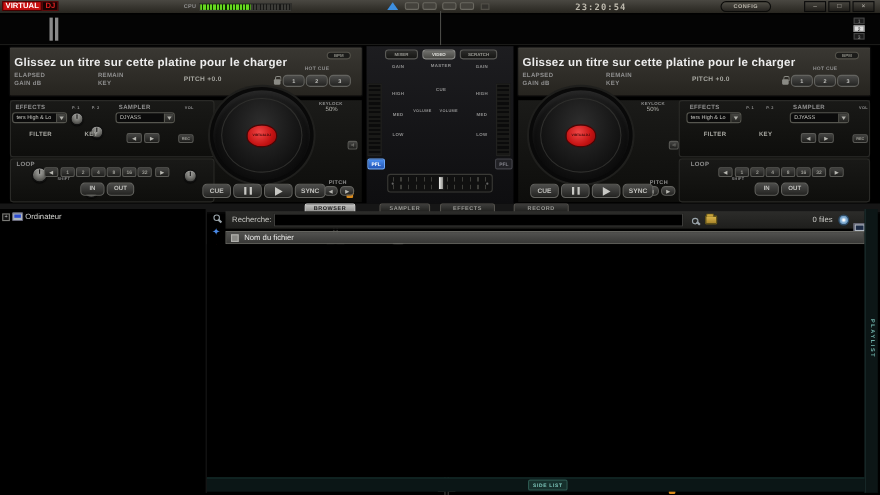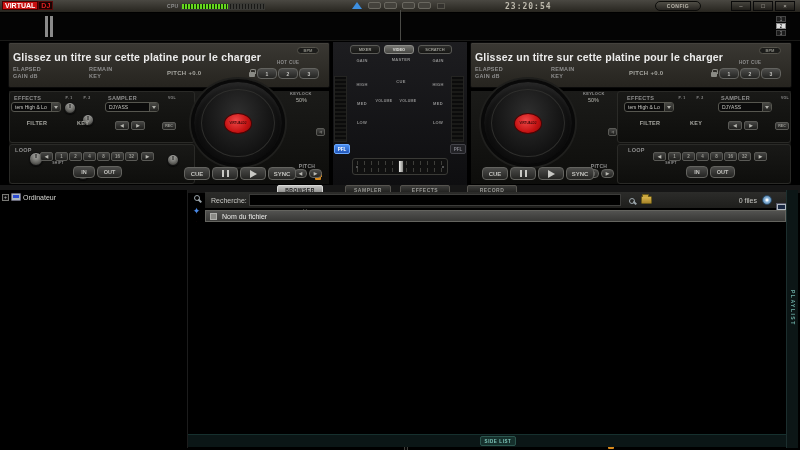--- a/index.html
+++ b/index.html
@@ -98,21 +98,21 @@
     <div class="abs cpu-meter" style="left:181px;top:3px;width:84px;height:7px">
       <div class="cpu-bright" style="width:46px"></div>
       <div class="cpu-dim" style="flex:1"></div>
     </div>
     <div class="abs beat-tri" style="left:352px;top:2px"></div>
     <div class="abs beat-slot" style="left:368px;top:2px"></div>
     <div class="abs beat-slot" style="left:384px;top:2px"></div>
     <div class="abs beat-slot" style="left:402px;top:2px"></div>
     <div class="abs beat-slot" style="left:418px;top:2px"></div>
     <div class="abs" style="left:437px;top:3px;width:8px;height:6px;background:#34322e;border:1px solid #55534b"></div>
-    <span class="abs clock" style="left:505px;top:2px">23:20:54</span>
+    <span class="abs clock" style="left:523px;top:2px">23:20:54</span>
     <div class="abs cfgbtn ctr" style="left:655px;top:1px;width:46px;height:10px">CONFIG</div>
     <div class="abs winbtn ctr" style="left:731px;top:1px">–</div>
     <div class="abs winbtn ctr" style="left:753px;top:1px">□</div>
     <div class="abs winbtn ctr" style="left:775px;top:1px">×</div>
   </div>
 
   <div class="abs" style="left:0;top:13px;width:800px;height:28px;background:#040404;border-bottom:1px solid #1a1a18">
     <div class="abs wavebar" style="left:45px;top:3px"></div>
     <div class="abs wavebar" style="left:50px;top:3px"></div>
     <div class="abs" style="left:400px;top:-3px;width:1px;height:31px;background:#4a4a46"></div>

